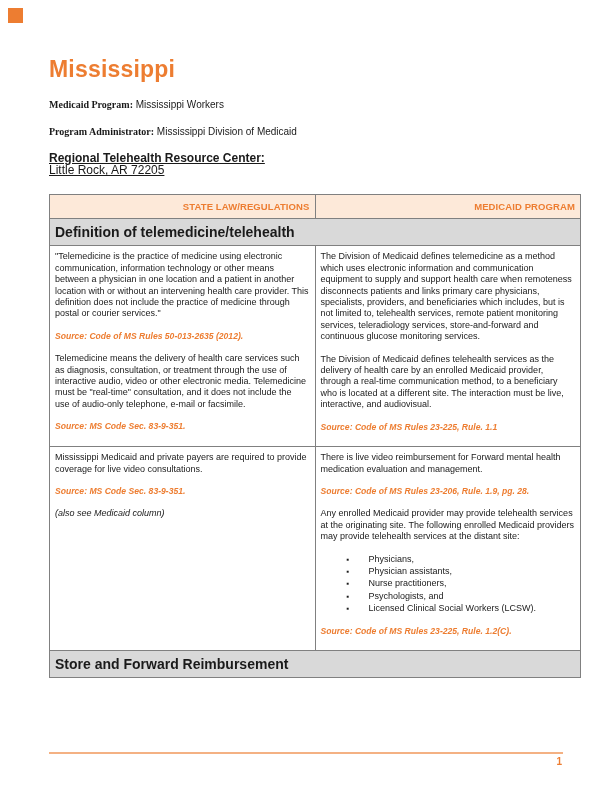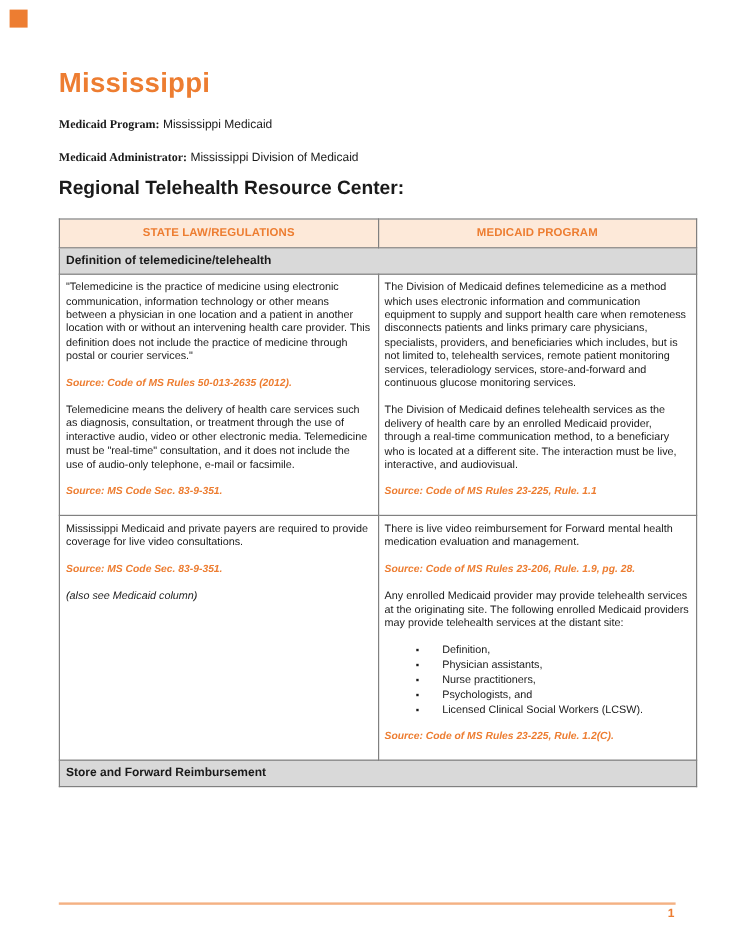--- a/index.html
+++ b/index.html
@@ -17,37 +17,37 @@
     width:15px; height:15px; background:#ED7D31;
   }
   .content { padding:56px 31px 0 49px; }
   .page-title {
     margin:0 0 16px 0;
     font-size:23px; font-weight:bold; color:#ED7D31;
     letter-spacing:0.2px;
   }
   .field { margin:0 0 14px 0; font-size:10px; line-height:12.5px; }
   .field b { font-weight:bold;font-family:Liberation Serif, serif; }
-  .rc-block { font-size:16px; line-height:12.2px; margin:0; }
+  .rc-block { font-size:12px; line-height:12.2px; margin:0;text-decoration:underline; }
   .rc-label { font-weight:bold; }
   .rc-link {
     color:#ED7D31; text-decoration:underline; cursor:pointer;
   }
   table.doc-table {
     width:100%; border-collapse:collapse; margin-top:18px;
     table-layout:fixed;
   }
   .doc-table th, .doc-table td { border:1px solid #808080; }
   th.col-head {
     background:#FDE9D9; color:#ED7D31;
-    font-size:9.5px; font-weight:bold; text-align:center;
+    font-size:9.5px; font-weight:bold; text-align:right;
     padding:6px 5px; letter-spacing:0.1px;
   }
   td.section-head {
-    background:#D9D9D9; font-weight:bold; font-size:10px;
+    background:#D9D9D9; font-weight:bold; font-size:14px;
     padding:5px 5px;
   }
   td.cell {
     vertical-align:top; padding:5px 6px 2px 5px;
     font-size:9px; line-height:11.4px;
   }
   .cell p.para   { margin:0 0 11px 0; }
   .cell p.source {
     margin:0 0 11px 0;
     color:#ED7D31; font-weight:bold; font-style:italic; font-size:8.6px;
@@ -71,30 +71,31 @@
 </head>
 <body>
 
 <div class="corner-square"></div>
 
 <div class="content">
   <h1 class="page-title">Mississippi</h1>
 
   <p class="field">
     <b>Medicaid Program:</b>
-    <span>Mississippi Medicaid</span>
+    <span>Mississippi Workers</span>
   </p>
 
   <p class="field">
-    <b>Medicaid Administrator:</b>
+    <b>Program Administrator:</b>
     <span>Mississippi Division of Medicaid</span>
   </p>
 
   <div class="rc-block">
     <div class="rc-label">Regional Telehealth Resource Center:</div>
+    <div>Little Rock, AR 72205</div>
   </div>
 
   <table class="doc-table">
     <tbody id="table-body">
         <tr>
           <th class="col-head">STATE LAW/REGULATIONS</th>
           <th class="col-head">MEDICAID PROGRAM</th>
         </tr>
         <tr>
           <td class="section-head" colspan="2">Definition of telemedicine/telehealth</td>
@@ -116,21 +117,21 @@
           <td class="cell">
             <p class="para">Mississippi Medicaid and private payers are required to provide coverage for live video consultations.</p>
             <p class="source">Source: MS Code Sec. 83-9-351.</p>
             <p class="note">(also see Medicaid column)</p>
           </td>
           <td class="cell">
             <p class="para">There is live video reimbursement for Forward mental health medication evaluation and management.</p>
             <p class="source">Source: Code of MS Rules 23-206, Rule. 1.9, pg. 28.</p>
             <p class="para">Any enrolled Medicaid provider may provide telehealth services at the originating site.  The following enrolled Medicaid providers may provide telehealth services at the distant site:</p>
             <ul class="bullets">
-              <li>Definition,</li>
+              <li>Physicians,</li>
               <li>Physician assistants,</li>
               <li>Nurse practitioners,</li>
               <li>Psychologists, and</li>
               <li>Licensed Clinical Social Workers (LCSW).</li>
             </ul>
             <p class="source">Source: Code of MS Rules 23-225, Rule. 1.2(C).</p>
           </td>
         </tr>
         <tr>
           <td class="section-head" colspan="2">Store and Forward Reimbursement</td>

